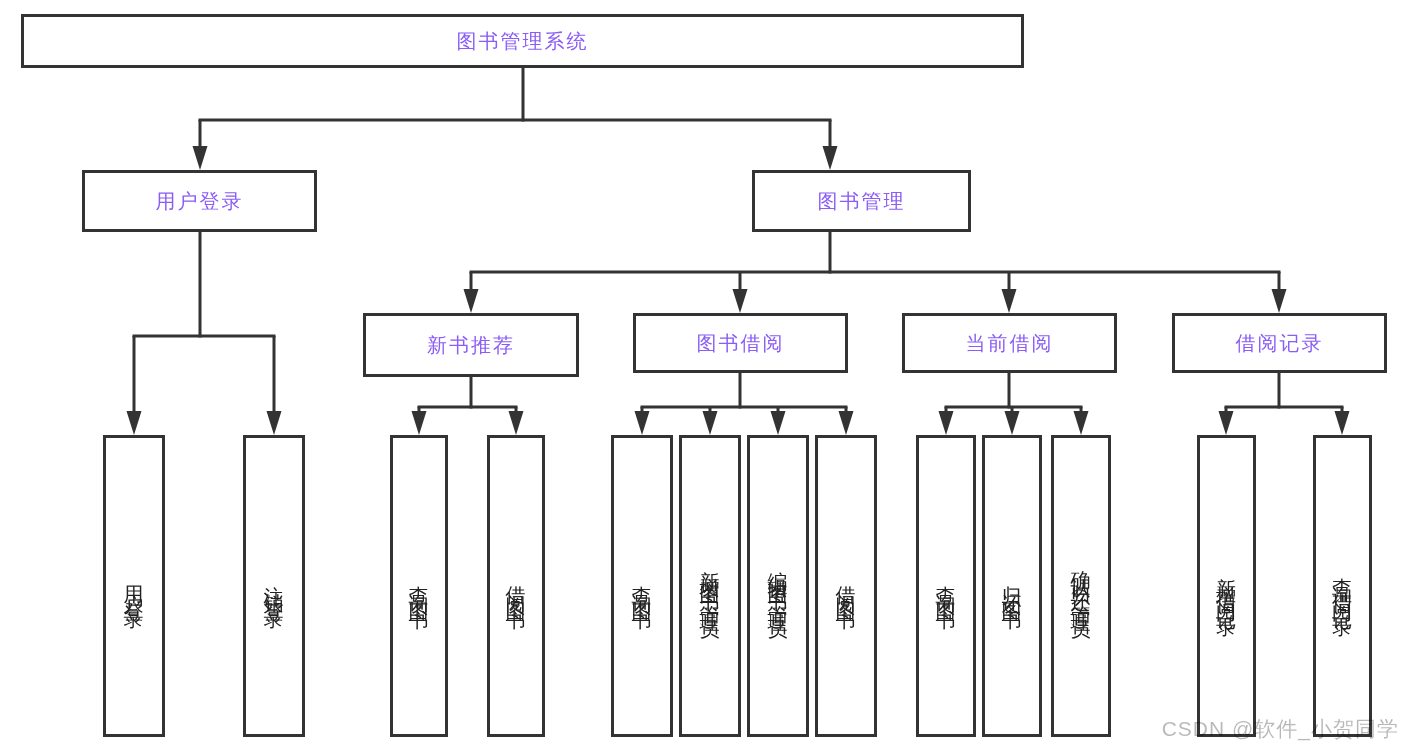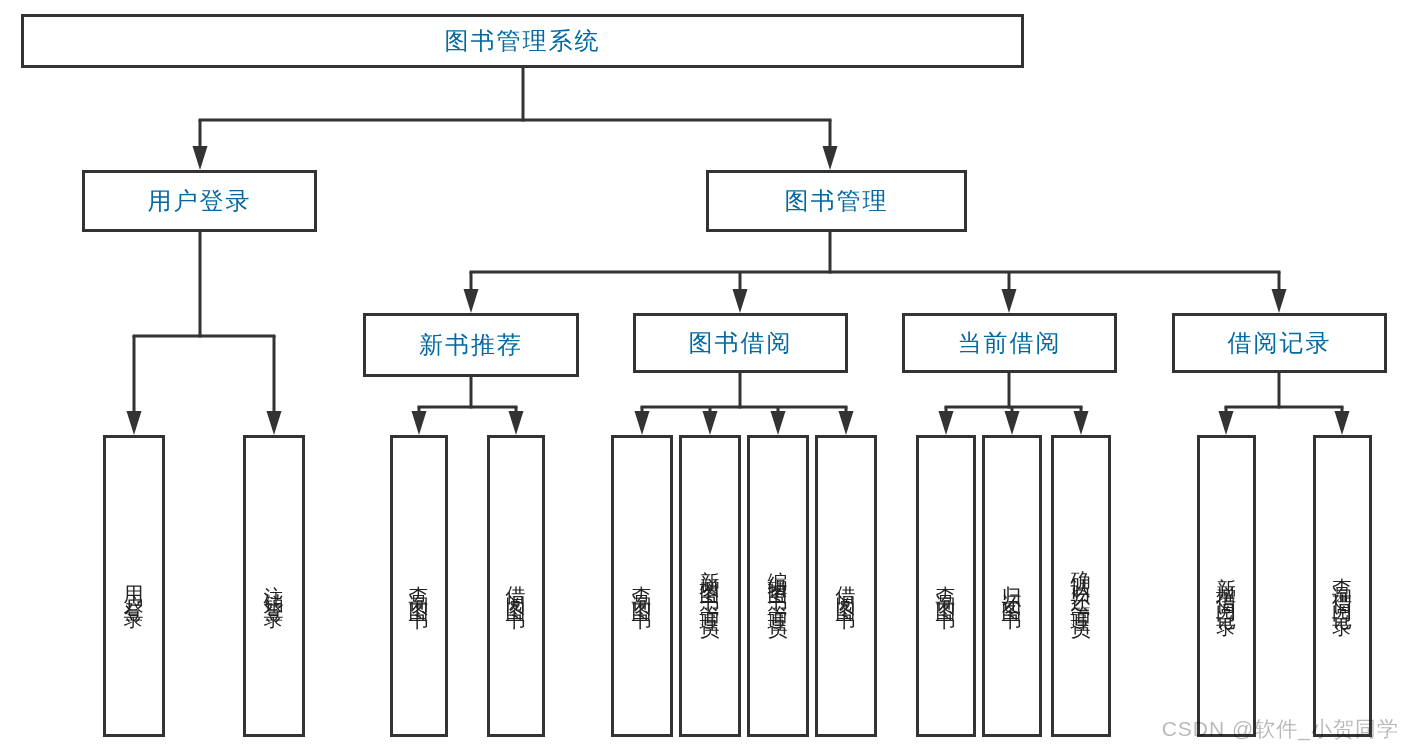--- a/index.html
+++ b/index.html
@@ -14,22 +14,22 @@
   .box{
     position:absolute;
     box-sizing:border-box;
     border:3px solid #333333;
     background:#ffffff;
     display:flex;
     align-items:center;
     justify-content:center;
   }
   .hlabel{
-    font-size:24px;
-    color:#0369a1;
+    font-size:20px;
+    color:#8b5cf6;
     letter-spacing:2px;
     white-space:nowrap;
   }
   .vlabel{
     writing-mode:vertical-lr;
     font-size:20px;
     line-height:1;
     letter-spacing:8px;
     color:#222222;
   }
@@ -128,21 +128,21 @@
     </g>
   </svg>
 
   <div class="box" style="left:21px;top:14px;width:1003px;height:54px">
     <span class="hlabel">图书管理系统</span>
   </div>
 
   <div class="box" style="left:82px;top:170px;width:235px;height:62px">
     <span class="hlabel">用户登录</span>
   </div>
-  <div class="box" style="left:706px;top:170px;width:261px;height:62px">
+  <div class="box" style="left:752px;top:170px;width:219px;height:62px">
     <span class="hlabel">图书管理</span>
   </div>
 
   <div class="box" style="left:363px;top:313px;width:216px;height:64px">
     <span class="hlabel">新书推荐</span>
   </div>
   <div class="box" style="left:902px;top:313px;width:215px;height:60px">
     <span class="hlabel">当前借阅</span>
   </div>
   <div class="box" style="left:633px;top:313px;width:215px;height:60px">

